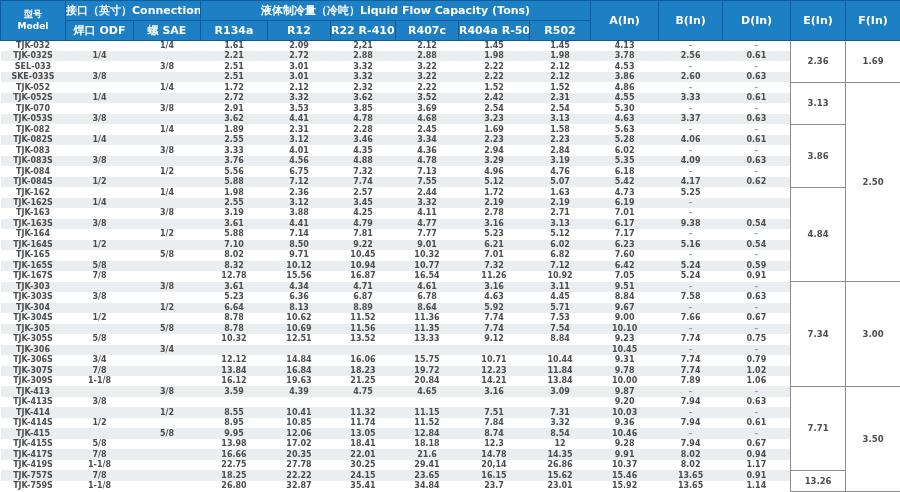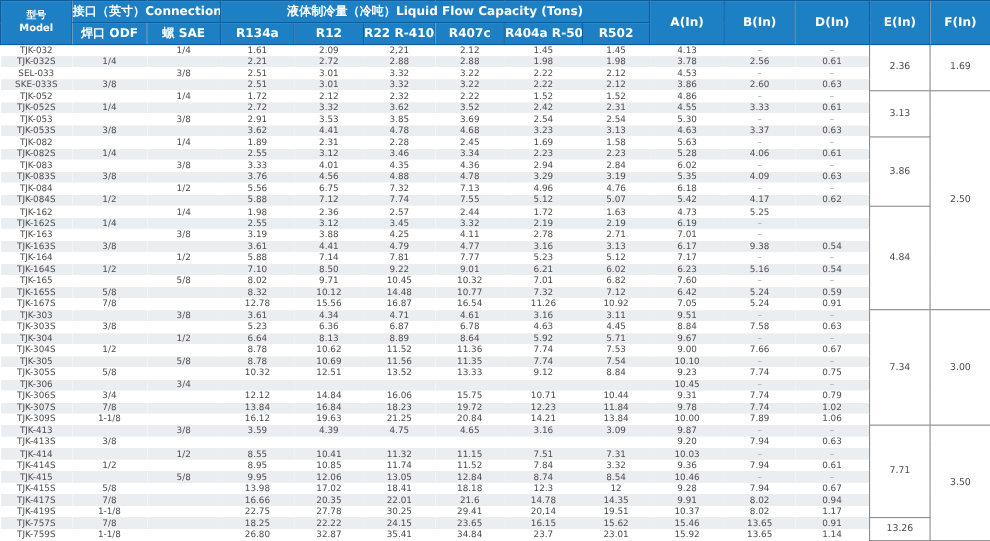--- a/index.html
+++ b/index.html
@@ -15,21 +15,21 @@
     background:var(--hdr);color:#ffffff;border:1px solid var(--hdrb);
     font-size:11px;font-weight:bold;padding:0;line-height:1.25;
     white-space:nowrap;overflow:hidden;
   }
   thead tr{height:20px;}
   th.model-h{font-size:9px;}
   tbody td{
     font-size:8px;color:var(--txt);text-align:center;vertical-align:middle;
     padding:0;white-space:nowrap;overflow:hidden;line-height:1;
   }
-  tbody tr{height:10px;}
+  tbody tr{height:10px;font-weight:bold;}
   tbody tr:nth-child(even){background:var(--stripe);}
   td.mcell{
     background:#ffffff;border:1px solid var(--grid);font-size:8.5px;
   }
   td.dim{color:var(--dim);}
 </style>
 </head>
 <body>
 
 <table id="spec-table">
@@ -157,21 +157,21 @@
         <td>3.32</td>
         <td>3.62</td>
         <td>3.52</td>
         <td>2.42</td>
         <td>2.31</td>
         <td>4.55</td>
         <td>3.33</td>
         <td>0.61</td>
       </tr>
       <tr>
-        <td>TJK-053</td>
+        <td>TJK-070</td>
         <td></td>
         <td>3/8</td>
         <td>2.91</td>
         <td>3.53</td>
         <td>3.85</td>
         <td>3.69</td>
         <td>2.54</td>
         <td>2.54</td>
         <td>5.30</td>
         <td class="dim">–</td>
@@ -374,21 +374,21 @@
         <td>7.60</td>
         <td class="dim">–</td>
         <td class="dim">–</td>
       </tr>
       <tr>
         <td>TJK-165S</td>
         <td>5/8</td>
         <td></td>
         <td>8.32</td>
         <td>10.12</td>
-        <td>14.48</td>
+        <td>10.94</td>
         <td>10.77</td>
         <td>7.32</td>
         <td>7.12</td>
         <td>6.42</td>
         <td>5.24</td>
         <td>0.59</td>
       </tr>
       <tr>
         <td>TJK-167S</td>
         <td>7/8</td>
@@ -647,21 +647,21 @@
       </tr>
       <tr>
         <td>TJK-419S</td>
         <td>1-1/8</td>
         <td></td>
         <td>22.75</td>
         <td>27.78</td>
         <td>30.25</td>
         <td>29.41</td>
         <td>20,14</td>
-        <td>19.51</td>
+        <td>26.86</td>
         <td>10.37</td>
         <td>8.02</td>
         <td>1.17</td>
       </tr>
       <tr>
         <td>TJK-757S</td>
         <td>7/8</td>
         <td></td>
         <td>18.25</td>
         <td>22.22</td>

